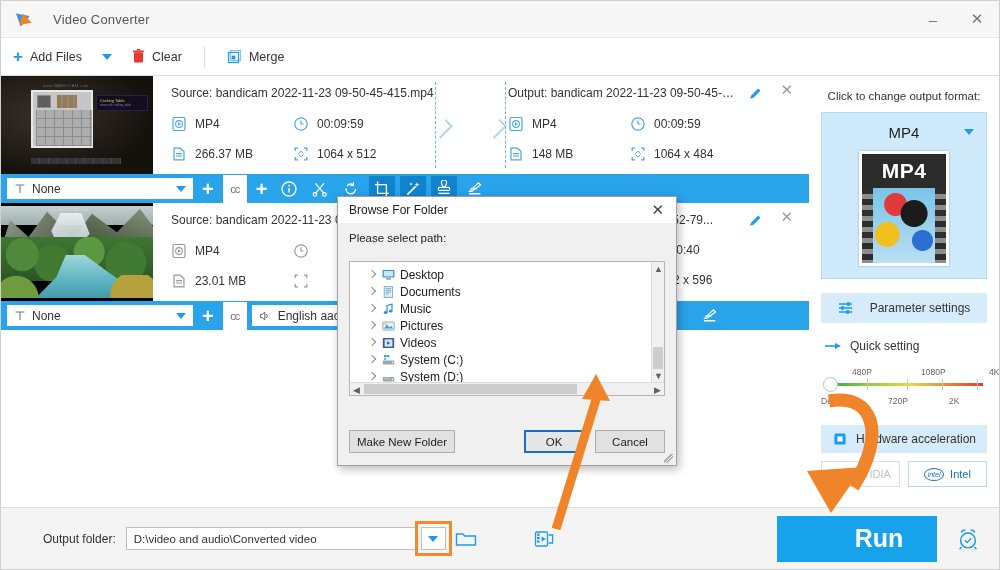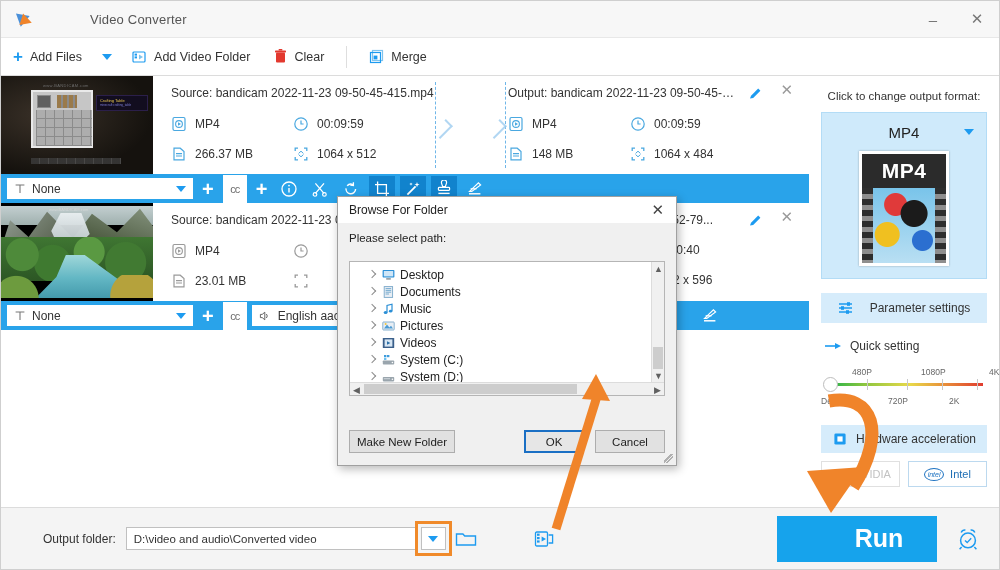--- a/index.html
+++ b/index.html
@@ -15,21 +15,21 @@
     width: 1000px; height: 570px;
     background: #f2f2f2;
     border: 1px solid #cfcfcf;
   }
 
   
   .titlebar {
     position: absolute; top: 0; left: 0; right: 0; height: 37px;
     background: #f7f7f7;
     border-bottom: 1px solid #e8e8e8;
-    display: flex; align-items: center; gap: 37px;
+    display: flex; align-items: center;
   }
   .app-logo {
     margin-left: 16px; width: 22px; height: 22px;
     position: relative;
   }
   .app-logo .tri1 {
     position: absolute; left: 1px; top: 3px;
     width: 0; height: 0;
     border-left: 12px solid #4a90d9;
     border-top: 7px solid transparent;
@@ -465,31 +465,20 @@
     </div>
   </div>
 
   <div class="toolbar">
     <div class="tb-item">
       <span class="tb-plus">+</span>
       <span>Add Files</span>
     </div>
     <div class="tb-caret">
       <span class="caret-down"></span>
-    </div>
-    <div class="tb-item">
-      <span class="ico">
-        <svg width="15" height="14" viewBox="0 0 15 14">
-            <rect x="1" y="2" width="12" height="10" rx="1" fill="none" stroke="#1d9bf0" stroke-width="1.2"></rect>
-            <rect x="2.6" y="3.6" width="2.4" height="2" fill="#1d9bf0"></rect>
-            <rect x="2.6" y="6.4" width="2.4" height="2" fill="#1d9bf0"></rect>
-            <path d="M7 4.6 L11 7 L7 9.4 Z" fill="#7fc4ee"></path>
-          </svg>
-      </span>
-      <span>Add Video Folder</span>
     </div>
     <div class="tb-item">
       <span class="ico">
         <svg width="13" height="15" viewBox="0 0 13 15">
             <rect x="2" y="3.4" width="9" height="10" rx="1" fill="#e3392f"></rect>
             <rect x="1" y="1.6" width="11" height="1.9" rx=".7" fill="#e3392f"></rect>
             <rect x="4.6" y="0" width="3.8" height="1.6" rx=".6" fill="#e3392f"></rect>
           </svg>
       </span>
       <span>Clear</span>

